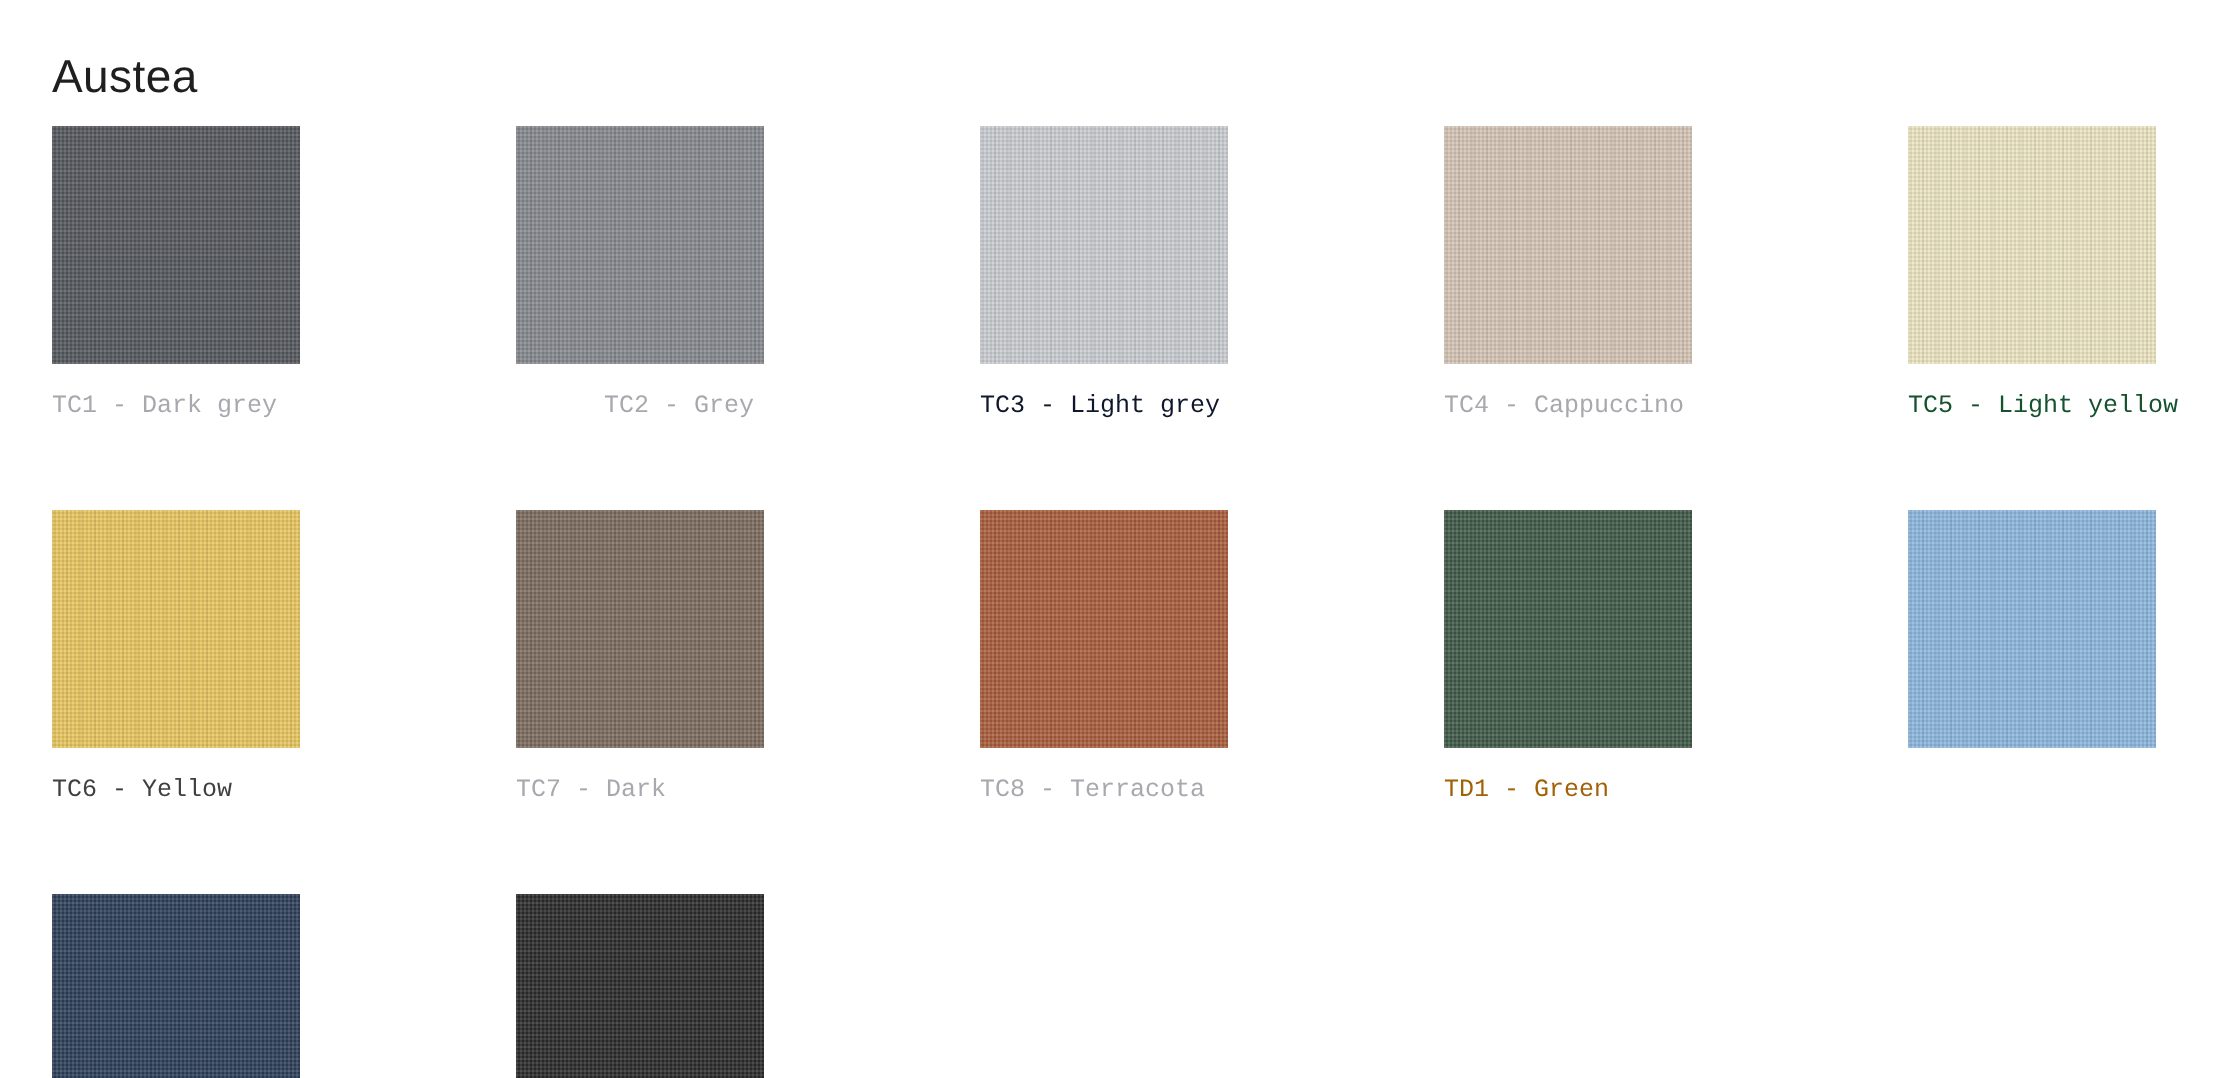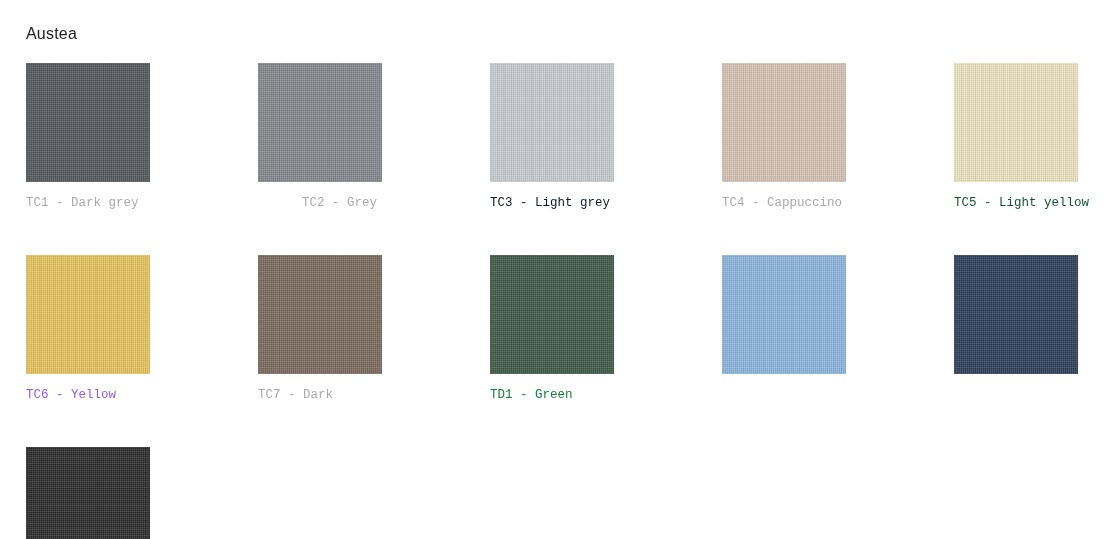--- a/index.html
+++ b/index.html
@@ -21,21 +21,21 @@
     position: relative;
     width: 1110px;
     height: 539px;
     background: #ffffff;
   }
 
   .page-title {
     position: absolute;
     left: 26px;
     top: 10px;
-    font-size: 16px;
+    font-size: 23px;
     line-height: 26px;
     font-weight: 400;
     color: #1f1f1f;
     letter-spacing: 0.2px;
     white-space: nowrap;
   }
 
   .swatch-grid {
     position: absolute;
     left: 26px;
@@ -138,29 +138,33 @@
       <div class="swatch-cell">
         <div class="swatch-chip" style="background-color: rgb(214, 196, 182);"></div>
         <div class="swatch-label" style="color: rgb(168, 168, 174);">TC4 - Cappuccino</div>
       </div>
       <div class="swatch-cell">
         <div class="swatch-chip" style="background-color: rgb(236, 229, 193);"></div>
         <div class="swatch-label" style="color: #14532d;">TC5 - Light yellow</div>
       </div>
       <div class="swatch-cell">
         <div class="swatch-chip" style="background-color: rgb(231, 197, 95);"></div>
-        <div class="swatch-label" style="color: #8b5cf6;">TC6 - Yellow</div>
+        <div class="swatch-label" style="color: #404040;">TC6 - Yellow</div>
       </div>
       <div class="swatch-cell">
         <div class="swatch-chip" style="background-color: rgb(124, 107, 94);"></div>
         <div class="swatch-label" style="color: rgb(168, 168, 174);">TC7 - Dark</div>
       </div>
       <div class="swatch-cell">
+        <div class="swatch-chip" style="background-color: rgb(168, 93, 60);"></div>
+        <div class="swatch-label" style="color: rgb(168, 168, 174);">TC8 - Terracota</div>
+      </div>
+      <div class="swatch-cell">
         <div class="swatch-chip" style="background-color: rgb(63, 90, 72);"></div>
-        <div class="swatch-label" style="color: #15803d;">TD1 - Green</div>
+        <div class="swatch-label" style="color: #a16207;">TD1 - Green</div>
       </div>
       <div class="swatch-cell">
         <div class="swatch-chip" style="background-color: rgb(140, 182, 221);"></div>
       </div>
       <div class="swatch-cell">
         <div class="swatch-chip" style="background-color: rgb(45, 63, 88);"></div>
       </div>
       <div class="swatch-cell">
         <div class="swatch-chip" style="background-color: rgb(43, 43, 43);"></div>
       </div>

